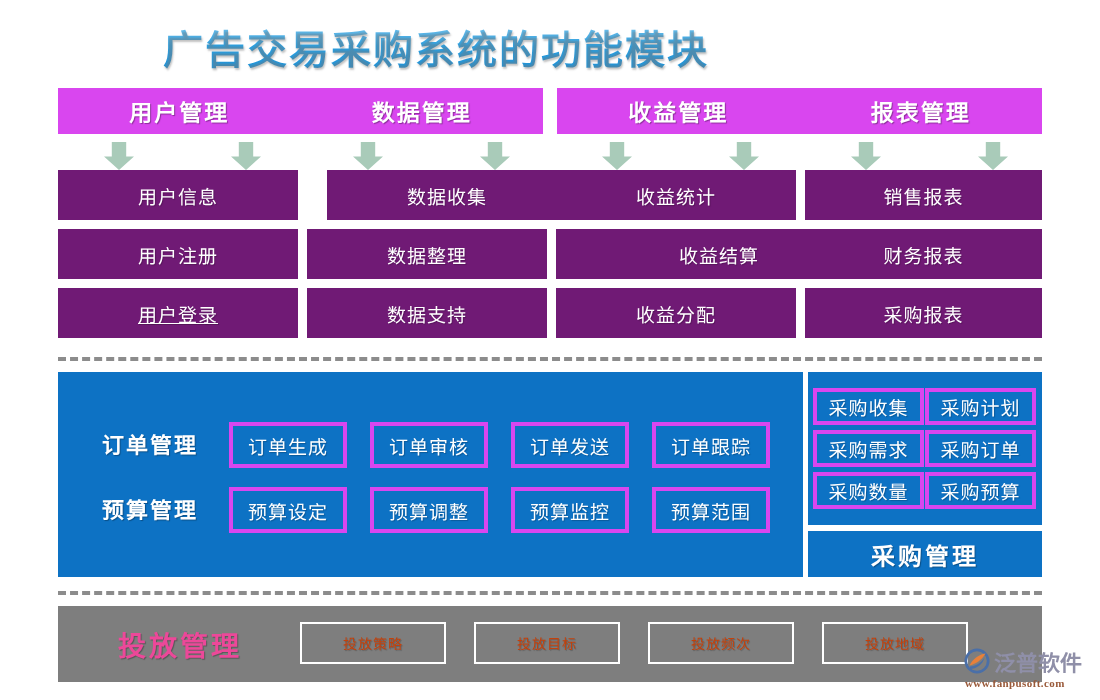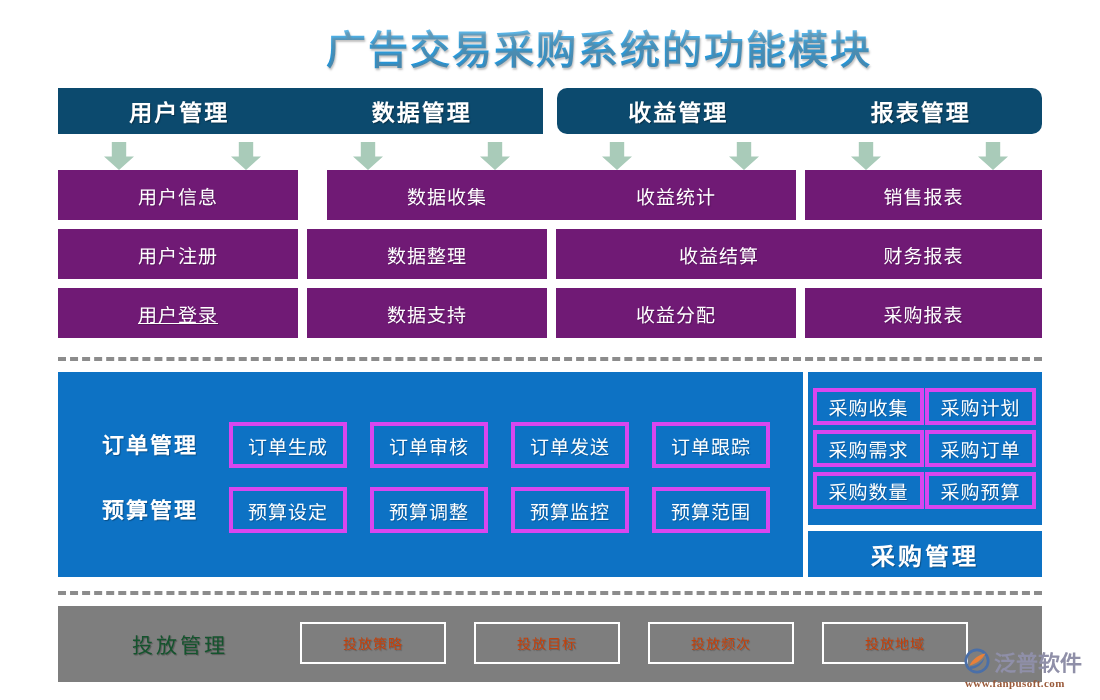--- a/index.html
+++ b/index.html
@@ -18,38 +18,38 @@
     background: #ffffff;
     overflow: hidden;
   }
 
   
   .title {
     position: absolute;
     left: 0;
     top: 18px;
     width: 872px;
-    text-align: right;
+    text-align: center;
     font-size: 40px;
     font-weight: bold;
     letter-spacing: 2px;
     color: #39a5e0;
     background: linear-gradient(180deg, #8fd0f2 0%, #2aa0e2 48%, #1d8fd4 100%);
     -webkit-background-clip: text;
     background-clip: text;
     -webkit-text-fill-color: transparent;
     text-shadow: 1px 2px 2px rgba(120,120,120,0.45);
     font-family: "DejaVu Serif", "Liberation Serif", serif;
   }
 
   
   .hdr-bar {
     position: absolute;
     height: 46px;
-    background: #0c4a6e;
+    background: #d946ef;
     display: flex;
     align-items: center;
   }
   .hdr-cell {
     flex: 1 1 0;
     text-align: center;
     color: #ffffff;
     font-size: 23px;
     font-weight: bold;
     letter-spacing: 2px;
@@ -129,23 +129,23 @@
     text-shadow: 1px 1px 1px rgba(0,0,0,0.3);
   }
 
   
   .gray-bar {
     position: absolute;
     background: #7e7e7e;
   }
   .gray-label {
     position: absolute;
-    color: #14532d;
-    font-size: 21px;
-    font-weight: normal;
+    color: #ec4899;
+    font-size: 28px;
+    font-weight: bold;
     letter-spacing: 3px;
     text-shadow: 1px 1px 1px rgba(0,0,0,0.3);
     display: flex;
     align-items: center;
     justify-content: center;
   }
   .gb {
     position: absolute;
     border: 2px solid #ffffff;
     color: #c2410c;
@@ -193,21 +193,21 @@
 
 <div id="canvas">
 
   <div class="title">广告交易采购系统的功能模块</div>
 
   <div class="hdr-bar" style="left:58px; top:88px; width:485px;">
     <div class="hdr-cell">用户管理</div>
     <div class="hdr-cell">数据管理</div>
   </div>
 
-  <div class="hdr-bar" style="left:557px; top:88px; width:485px;border-radius:10px;">
+  <div class="hdr-bar" style="left:557px; top:88px; width:485px;">
     <div class="hdr-cell">收益管理</div>
     <div class="hdr-cell">报表管理</div>
   </div>
 
   <div class="arrow" style="left:104px; top:142px;"></div>
   <div class="arrow" style="left:231px; top:142px;"></div>
   <div class="arrow" style="left:353px; top:142px;"></div>
   <div class="arrow" style="left:480px; top:142px;"></div>
   <div class="arrow" style="left:602px; top:142px;"></div>
   <div class="arrow" style="left:729px; top:142px;"></div>

